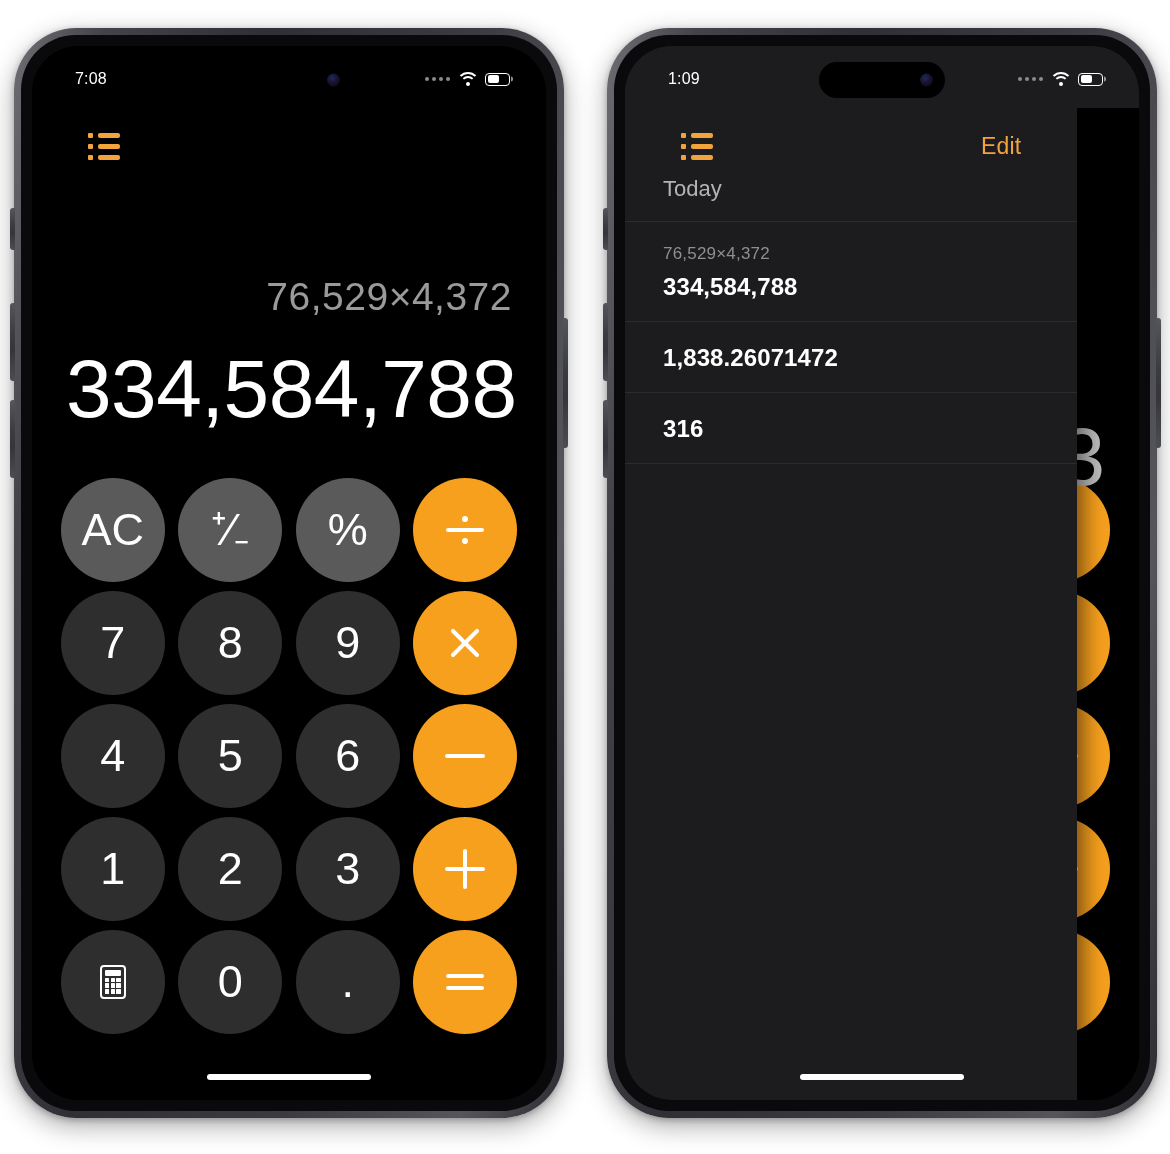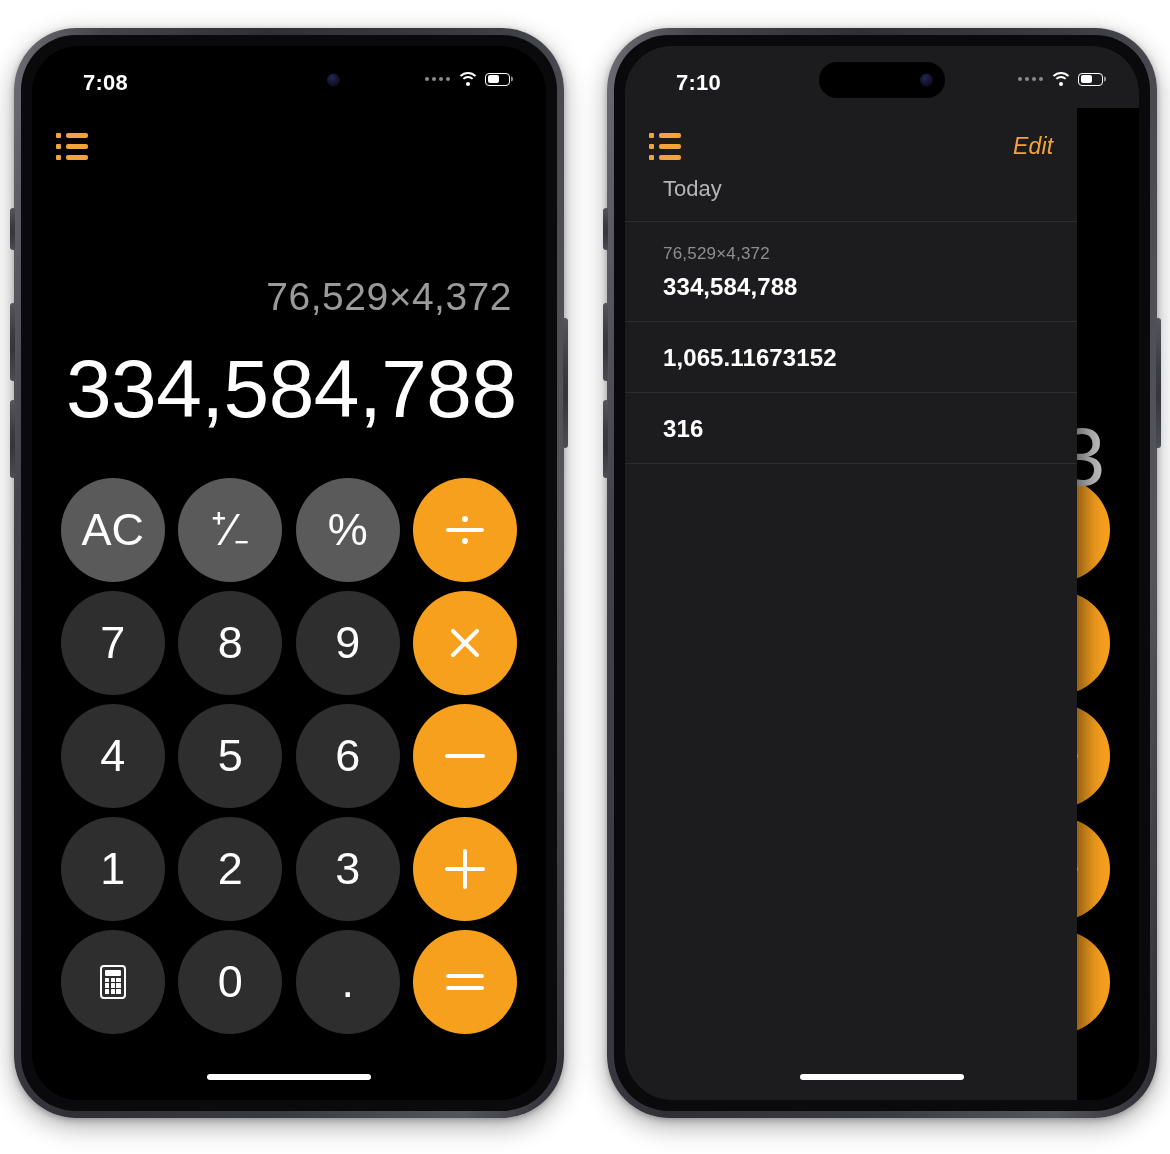--- a/index.html
+++ b/index.html
@@ -57,24 +57,23 @@
     height: 62px;
     display: flex;
     align-items: center;
     z-index: 6;
   }
   .sb-time {
     position: absolute;
     left: 43px;
     top: 24px;
     color: #fff;
-    font-size: 22px;
-    font-weight: bold;
+    font-size: 16px;
+    font-weight: normal;
     letter-spacing: 0.2px;
-    margin-left: 8px;
   }
   .island {
     position: absolute;
     top: 16px;
     left: 50%;
     transform: translateX(-50%);
     width: 126px;
     height: 36px;
     background: #000;
     border-radius: 20px;
@@ -146,24 +145,23 @@
     background: #000;
   }
   .nav-row {
     position: absolute;
     top: 78px;
     left: 0; right: 0;
     height: 44px;
     display: flex;
     align-items: center;
     justify-content: space-between;
-    padding: 0 24px;
+    padding: 0 56px;
     box-sizing: border-box;
     z-index: 4;
-    font-style: italic;
   }
   .list-icon {
     width: 34px; height: 27px;
     display: flex;
     flex-direction: column;
     justify-content: space-between;
   }
   .list-icon .li-row { display: flex; align-items: center; gap: 5px; }
   .list-icon .li-dot { width: 5px; height: 5px; background: #f2a33c; border-radius: 1px; }
   .list-icon .li-bar { height: 5px; width: 22px; background: #f2a33c; border-radius: 2px; }
@@ -610,30 +608,30 @@
             <div class="edit-btn">Edit</div>
           </div>
 
           <div class="hist-title">Today</div>
           <div class="hist-list" id="hist-list">
               <div class="hist-row">
                 <div class="hist-expr">76,529×4,372</div>
                 <div class="hist-res">334,584,788</div>
               </div>
               <div class="hist-row">
-                <div class="hist-res">1,065.11673152</div>
+                <div class="hist-res">1,838.26071472</div>
               </div>
               <div class="hist-row">
                 <div class="hist-res">316</div>
               </div>
             </div>
         </div>
 
         <div class="statusbar" style="background:#1c1c1e;">
-          <div class="sb-time">7:10</div>
+          <div class="sb-time">1:09</div>
           <div class="island">
             <div class="island-cam"></div>
           </div>
           <div class="sb-right">
             <div class="sig-dots">
                 <i></i>
                 <i></i>
                 <i></i>
                 <i></i>
               </div>

